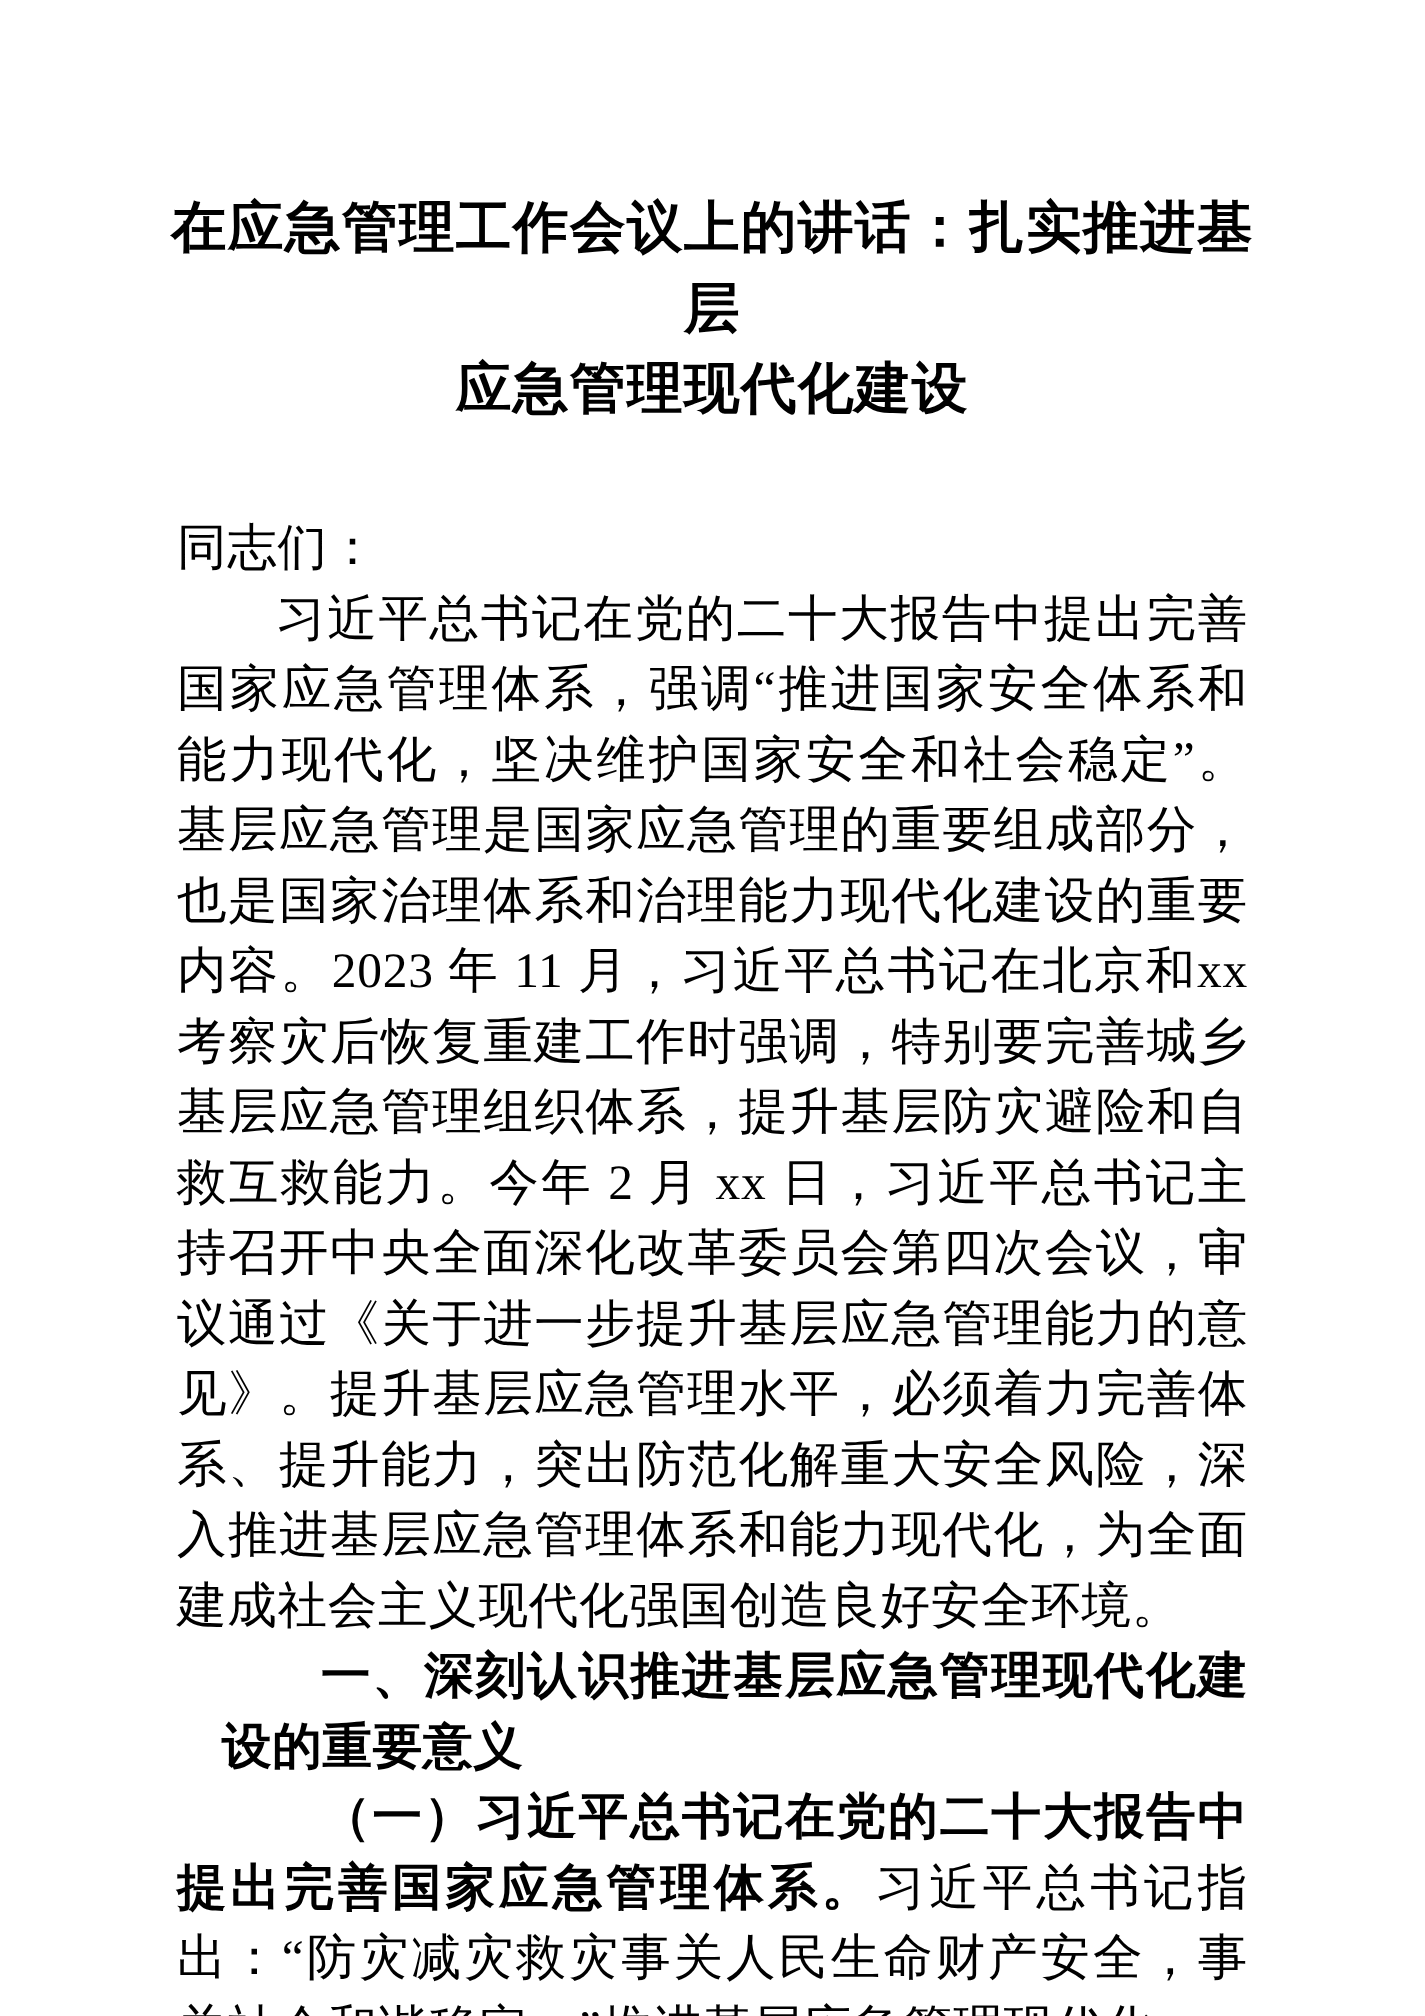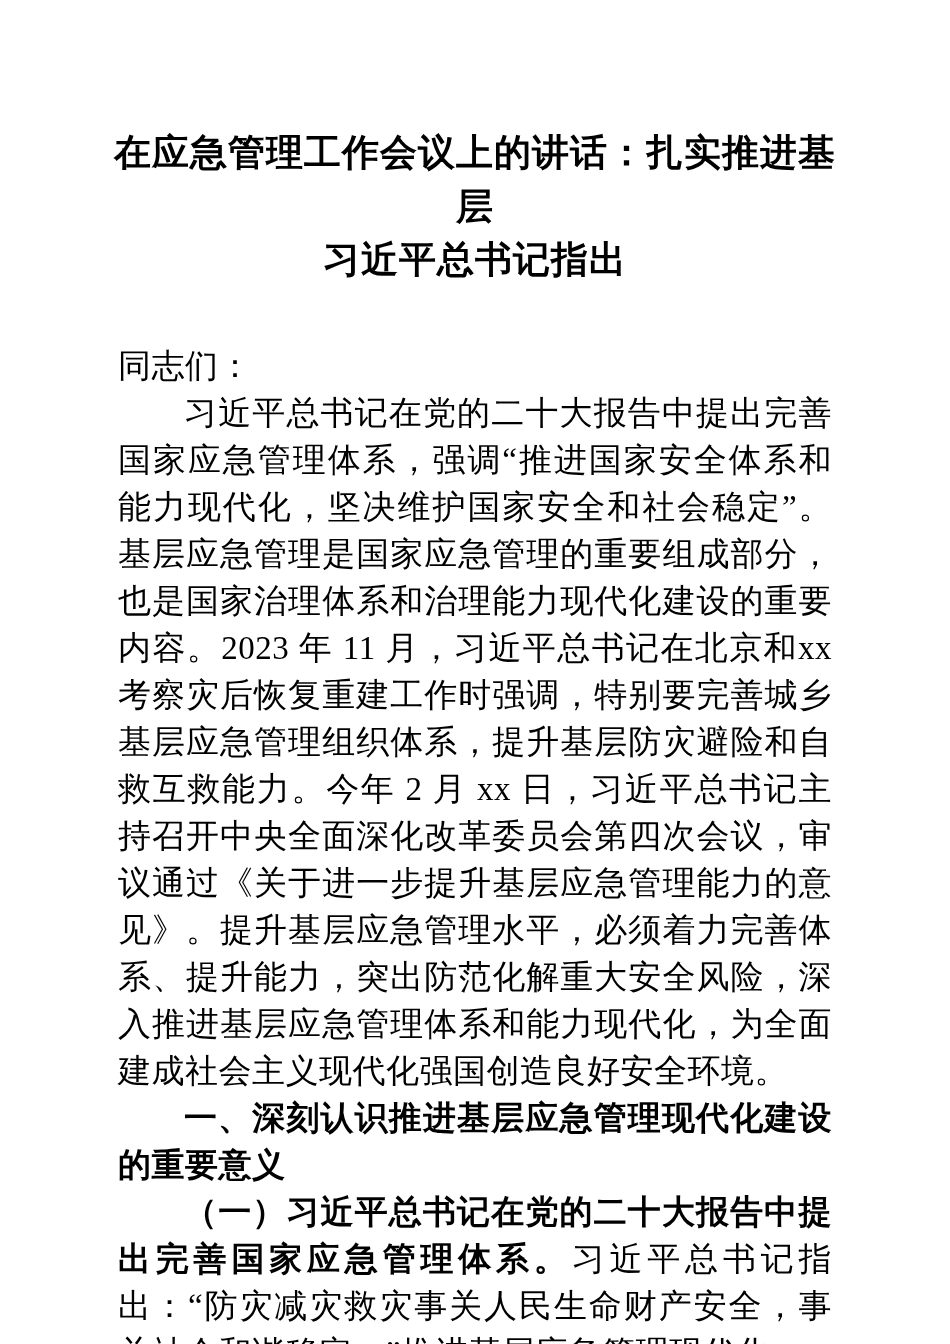--- a/index.html
+++ b/index.html
@@ -33,30 +33,31 @@
     text-align: justify;
     text-indent: 2em;
     letter-spacing: 0.5px;
     word-break: break-all;
   }
   .para.no-indent {
     text-indent: 0;
   }
   .bold {
     font-weight: 700;
+    margin-left: 30px;
   }
 </style>
 </head>
 <body>
 
 <div class="page">
 
   <h1 class="title">
     <span>在应急管理工作会议上的讲话：扎实推进基层</span><br>
-    <span>习近平总书记指出</span>
+    <span>应急管理现代化建设</span>
   </h1>
 
   <p class="para no-indent">同志们：</p>
 
   <p class="para">习近平总书记在党的二十大报告中提出完善国家应急管理体系，强调“推进国家安全体系和能力现代化，坚决维护国家安全和社会稳定”。基层应急管理是国家应急管理的重要组成部分，也是国家治理体系和治理能力现代化建设的重要内容。2023 年 11 月，习近平总书记在北京和xx考察灾后恢复重建工作时强调，特别要完善城乡基层应急管理组织体系，提升基层防灾避险和自救互救能力。今年 2 月 xx 日，习近平总书记主持召开中央全面深化改革委员会第四次会议，审议通过《关于进一步提升基层应急管理能力的意见》。提升基层应急管理水平，必须着力完善体系、提升能力，突出防范化解重大安全风险，深入推进基层应急管理体系和能力现代化，为全面建成社会主义现代化强国创造良好安全环境。</p>
 
   <p class="para bold">一、深刻认识推进基层应急管理现代化建设的重要意义</p>
 
 
   <p class="para"><span class="bold">（一）习近平总书记在党的二十大报告中提出完善国家应急管理体系。</span><span>习近平总书记指出：“防灾减灾救灾事关人民生命财产安全，事关社会和谐稳定。”推进基层应急管理现代化</span></p>

